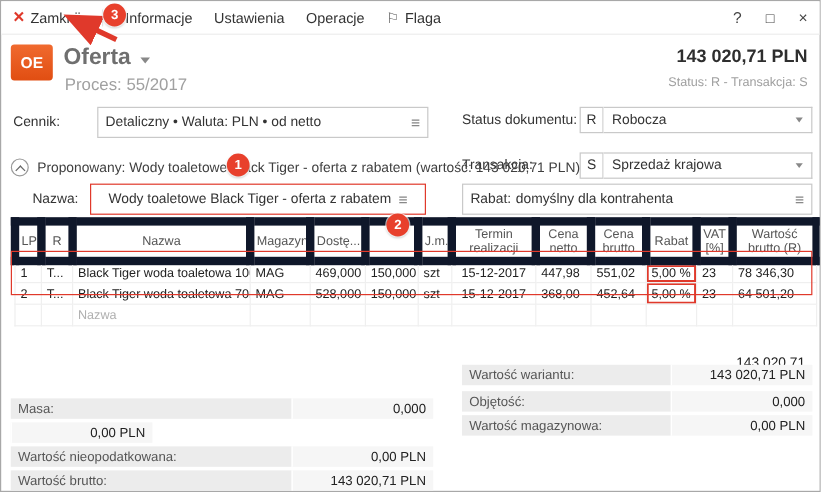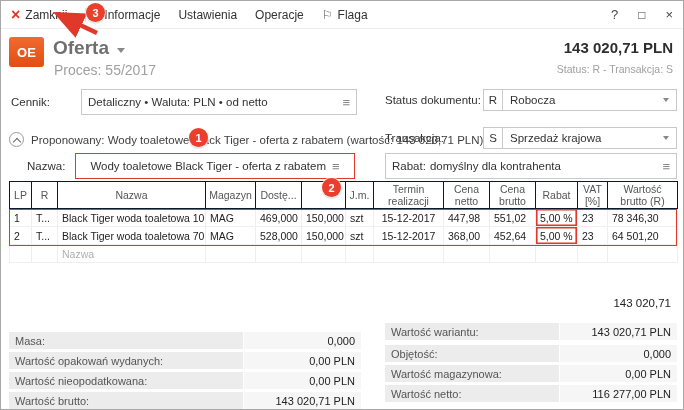--- a/index.html
+++ b/index.html
@@ -52,31 +52,31 @@
   .row-nazwa{position:absolute;left:26px;top:152px;display:flex;align-items:center}
   .row-nazwa .lbl{width:48px}
   .nazwa-field{width:280px;border:1.6px solid #e0392b;justify-content:center}
   .rabat-field{position:absolute;left:384px;top:152px;width:292px;justify-content:space-between}
   .rabat-inner{display:flex;gap:4px}
   .rabat-inner .muted{color:#333}
 
   
   .table-wrap{position:absolute;left:8px;top:180px;width:668px}
   table{border-collapse:collapse;width:668px;table-layout:fixed;font-size:10.5px}
-  th{font-weight:400;color:#555;border:1px solid #0f172a;padding:1px 2px;height:27px;vertical-align:middle;text-align:center;line-height:1.15;overflow:hidden}
+  th{font-weight:400;color:#555;border:7px solid #0f172a;padding:1px 2px;height:27px;vertical-align:middle;text-align:center;line-height:1.15;overflow:hidden}
   td{border:1px solid #efefef;padding:0 4px;height:18px;color:#222;white-space:nowrap;overflow:hidden}
   tr.empty td{color:#b0b0b0}
   .ar{}.ac{text-align:center}.al{text-align:left}
   .rows-outline{position:absolute;left:0;top:28px;width:668px;height:37px;border:1.6px solid #e0392b;pointer-events:none}
   td.hl{box-shadow:inset 0 0 0 1.6px #e0392b}
 
   
   .sum-value{position:absolute;right:12px;top:296px;font-size:11.5px;color:#222}
   .fields-left{position:absolute;left:8px;top:331px;width:352px}
-  .fields-right{position:absolute;left:384px;top:322px;width:292px}
+  .fields-right{position:absolute;left:384px;top:303px;width:292px}
   .fld{display:flex;height:17px;margin-bottom:3px;font-size:11px}
   .fields-right .fld:first-child{margin-bottom:5px}
   .fld-label{flex:1;background:#ececec;color:#555;padding:0 6px;display:flex;align-items:center;white-space:nowrap;overflow:hidden}
   .fld-value{width:118px;background:#f6f6f6;border-left:1px solid #fff;color:#222;padding:0 6px;display:flex;align-items:center;justify-content:flex-end;white-space:nowrap}
 
   
   .ann-circle{position:absolute;width:19px;height:19px;border-radius:50%;background:#e8402c;color:#fff;
               font-size:11px;font-weight:700;display:flex;align-items:center;justify-content:center;
               box-shadow:0 0 0 1px rgba(255,255,255,.65),0 1px 2px rgba(0,0,0,.35);z-index:10}
   .ann-1{left:188px;top:127px}
@@ -259,33 +259,28 @@
       <span class="fld-value">143 020,71 PLN</span>
     </div>
     <div class="fld">
       <span class="fld-label">Objętość:</span>
       <span class="fld-value">0,000</span>
     </div>
     <div class="fld">
       <span class="fld-label">Wartość magazynowa:</span>
       <span class="fld-value">0,00 PLN</span>
     </div>
-    <div class="fld">
-      <span class="fld-label">Wartość netto:</span>
-      <span class="fld-value">116 277,00 PLN</span>
-    </div>
   </div>
 
   <div class="fields-left">
     <div class="fld">
       <span class="fld-label">Masa:</span>
       <span class="fld-value">0,000</span>
     </div>
     <div class="fld">
-      <span class="fld-label">Wartość opakowań wydanych:</span>
       <span class="fld-value">0,00 PLN</span>
     </div>
     <div class="fld">
       <span class="fld-label">Wartość nieopodatkowana:</span>
       <span class="fld-value">0,00 PLN</span>
     </div>
     <div class="fld">
       <span class="fld-label">Wartość brutto:</span>
       <span class="fld-value">143 020,71 PLN</span>
     </div>

